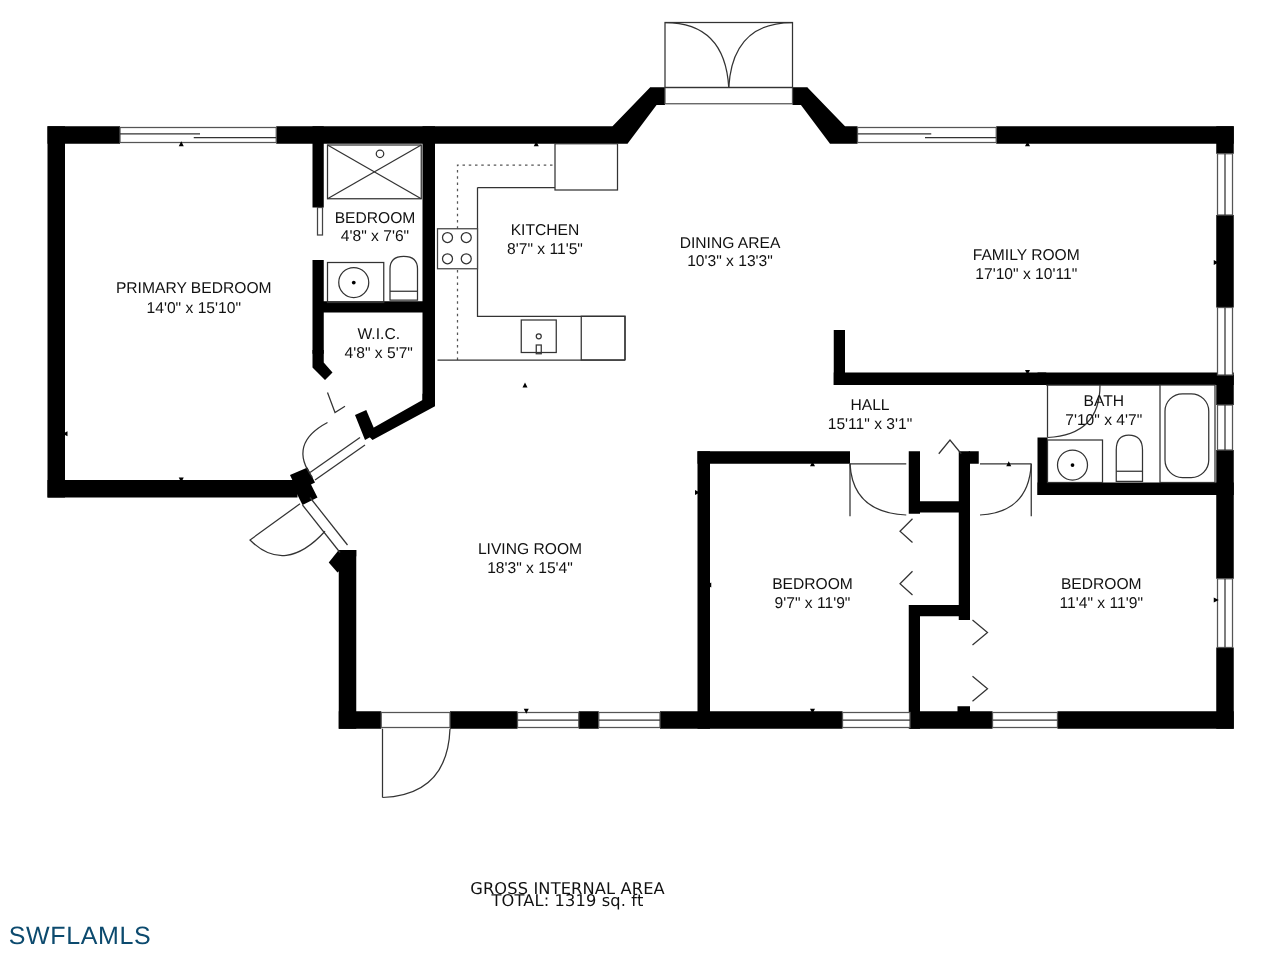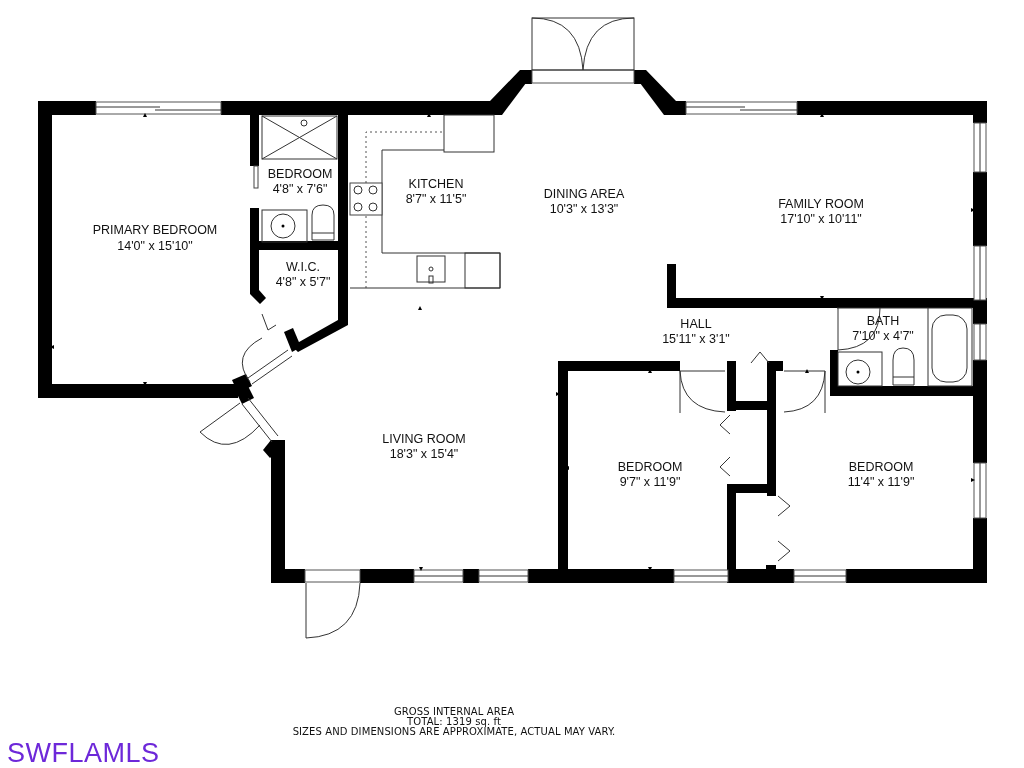--- a/index.html
+++ b/index.html
@@ -6,23 +6,23 @@
   body { width:1024px; height:768px; position:relative; overflow:hidden; font-family:"Liberation Sans", sans-serif; }
   #plan { position:absolute; left:0; top:0; width:1024px; height:768px; }
   .wall { fill:#000; }
   .thin { fill:none; stroke:#333; stroke-width:1; }
   .thin2 { fill:#fff; stroke:#444; stroke-width:1; }
   .dash { fill:none; stroke:#555; stroke-width:1; stroke-dasharray:2,3; }
   .win { fill:#fff; stroke:#555; stroke-width:1; }
   .room-name { font-family:"Liberation Sans", sans-serif; font-size:12.5px; fill:#111; text-anchor:middle; }
   .room-dim { font-family:"Liberation Sans", sans-serif; font-size:12.5px; fill:#111; text-anchor:middle; }
   .mark { fill:#000; }
-  #footer { position:absolute; left:0; width:908px; top:707px; text-align:center; font-family:"DejaVu Sans", sans-serif; font-size:10px; line-height:10px; color:#111; letter-spacing:0.1px; }
+  #footer { position:absolute; left:0; width:908px; top:707px; text-align:center; font-family:"DejaVu Sans", sans-serif; font-size:13px; line-height:10px; color:#111; letter-spacing:0.1px; }
   #footer div { white-space:nowrap; }
-  #brand { position:absolute; left:7px; top:738px; font-family:"Liberation Sans", sans-serif; font-size:27px; color:#6d28d9; letter-spacing:0.5px; }
+  #brand { position:absolute; left:7px; top:738px; font-family:"Liberation Sans", sans-serif; font-size:20px; color:#0c4a6e; letter-spacing:0.5px; }
 </style>
 </head>
 <body>
 
 <svg id="plan" viewBox="0 0 1024 768" xmlns="http://www.w3.org/2000/svg">
 
   <g>
 
     <rect class="wall" x="38" y="101" width="58" height="14"></rect>
     <rect class="wall" x="38" y="101" width="14" height="297"></rect>
@@ -249,16 +249,15 @@
     <text class="room-dim" x="650" y="486">9'7" x 11'9"</text>
 
     <text class="room-name" x="881" y="471">BEDROOM</text>
     <text class="room-dim" x="881" y="486">11'4" x 11'9"</text>
   </g>
 </svg>
 
 <div id="footer">
   <div>GROSS INTERNAL AREA</div>
   <div>TOTAL: 1319 sq. ft</div>
-  <div>SIZES AND DIMENSIONS ARE APPROXIMATE, ACTUAL MAY VARY.</div>
 </div>
 
 <div id="brand">SWFLAMLS</div>
 
 </body></html>

